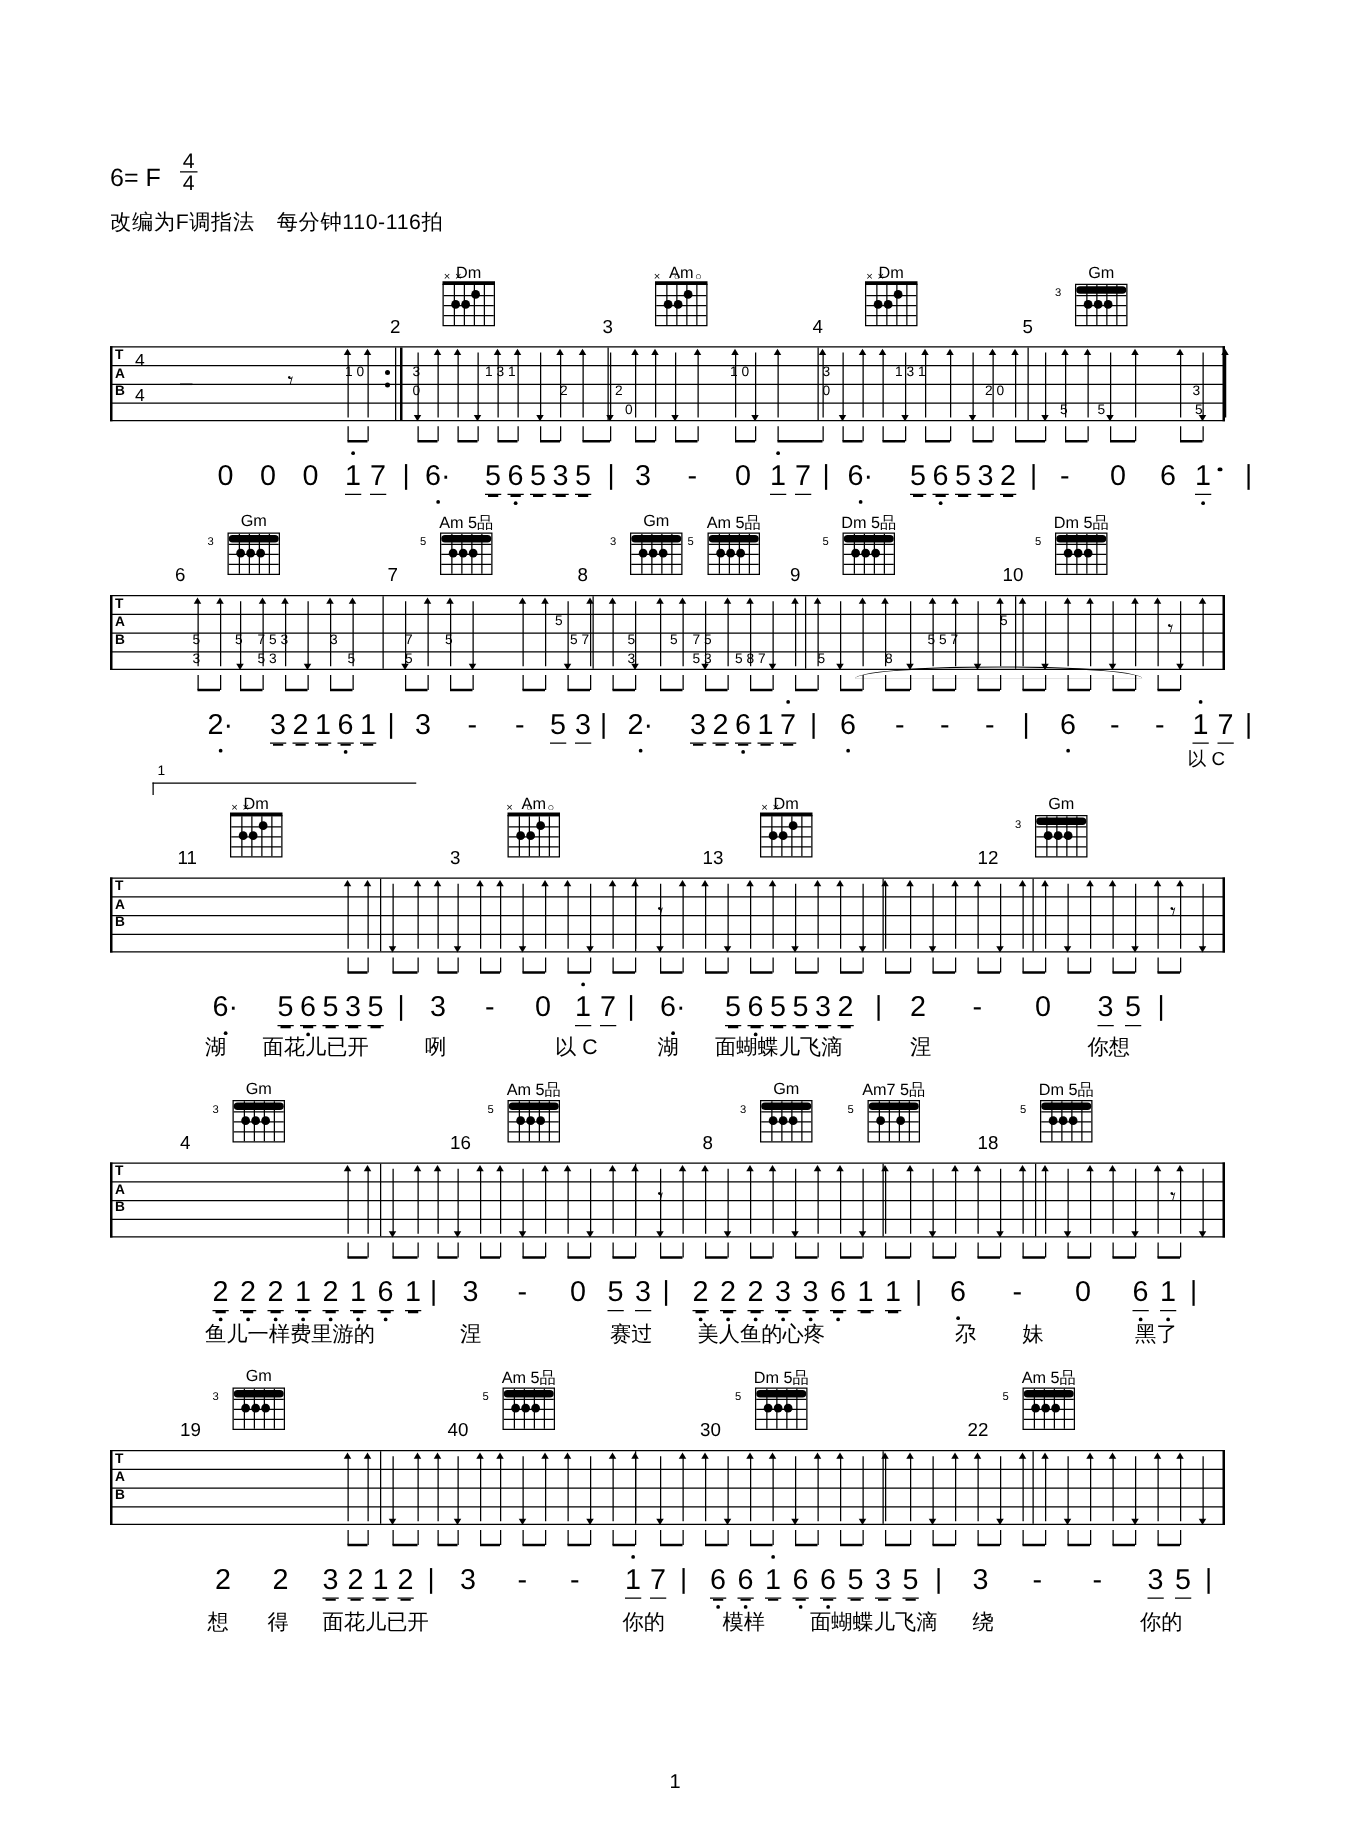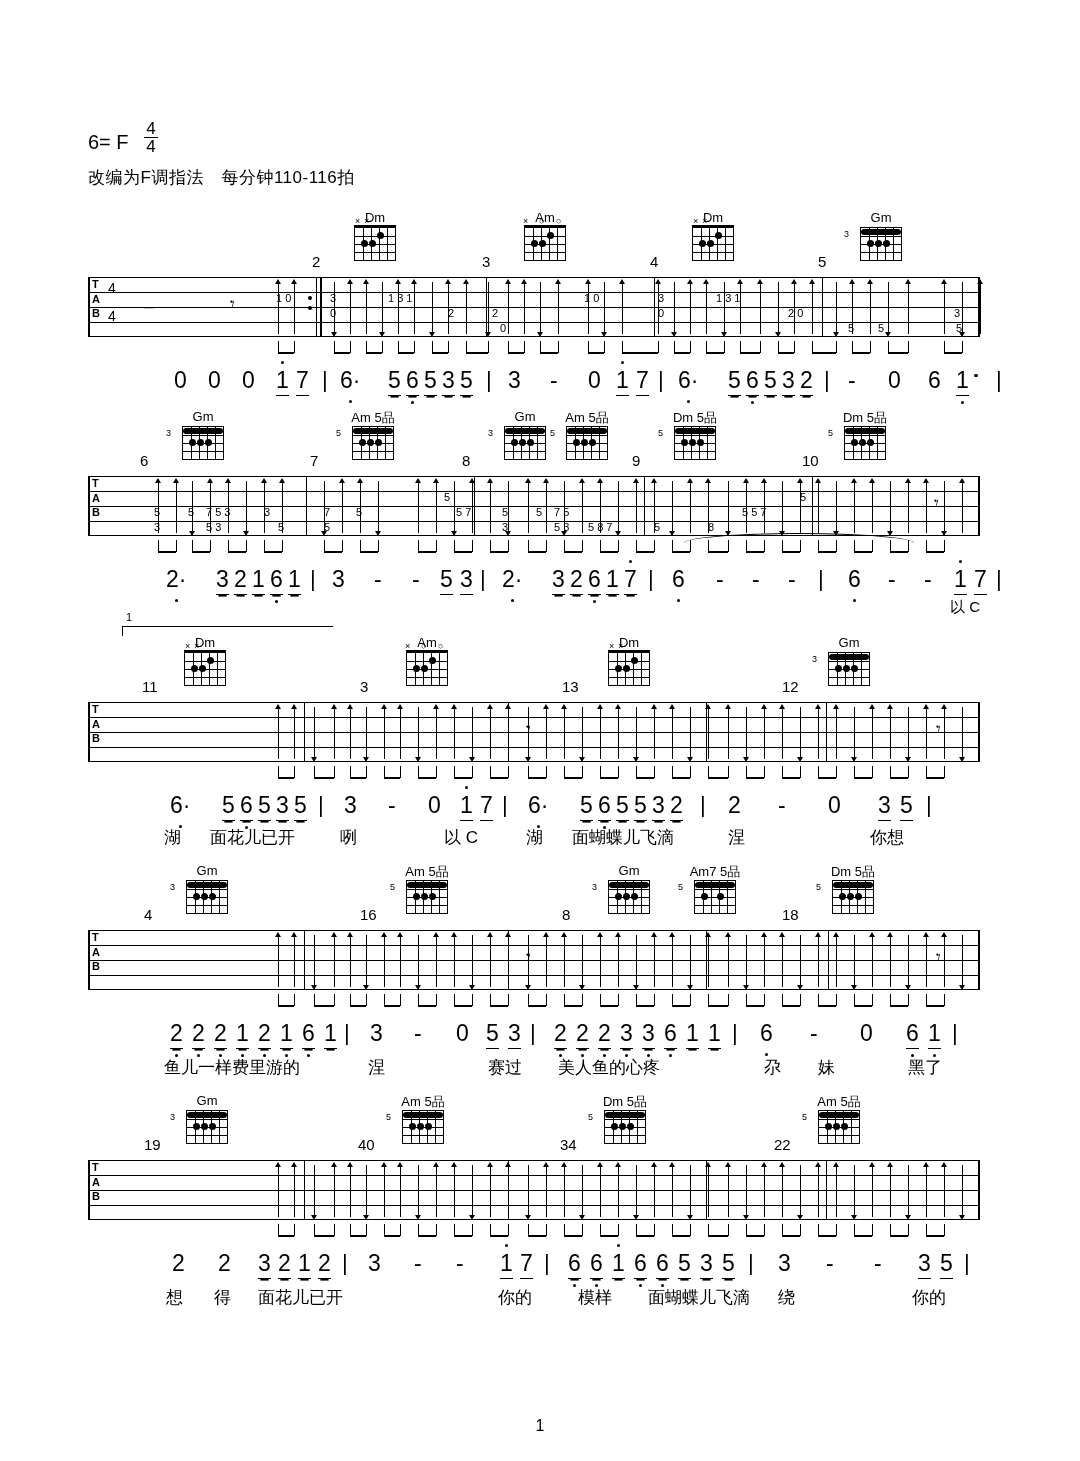--- a/index.html
+++ b/index.html
@@ -1211,21 +1211,21 @@
           <div class="h" style="top:24px;"></div>
       </div>
       <div class="bar" style="left:7px;top:2px;width:40px;"></div>
       <div class="dot" style="left:13px;top:13px;"></div>
       <div class="dot" style="left:21px;top:13px;"></div>
       <div class="dot" style="left:29px;top:13px;"></div>
     </div>
 
     <div class="mnum" style="left:144px;top:44px;">19</div>
     <div class="mnum" style="left:358px;top:44px;">40</div>
-    <div class="mnum" style="left:560px;top:44px;">34</div>
+    <div class="mnum" style="left:560px;top:44px;">30</div>
     <div class="mnum" style="left:774px;top:44px;">22</div>
 
     <div class="staff" style="top:68px;">
       <div class="ln l1"></div>
         <div class="ln l2"></div>
         <div class="ln l3"></div>
       <div class="startbar"></div>
         <div class="endbar"></div>
       <div class="barline" style="left:216px;top:0;bottom:0;"></div>
       <div class="barline" style="left:420px;top:0;bottom:0;"></div>

